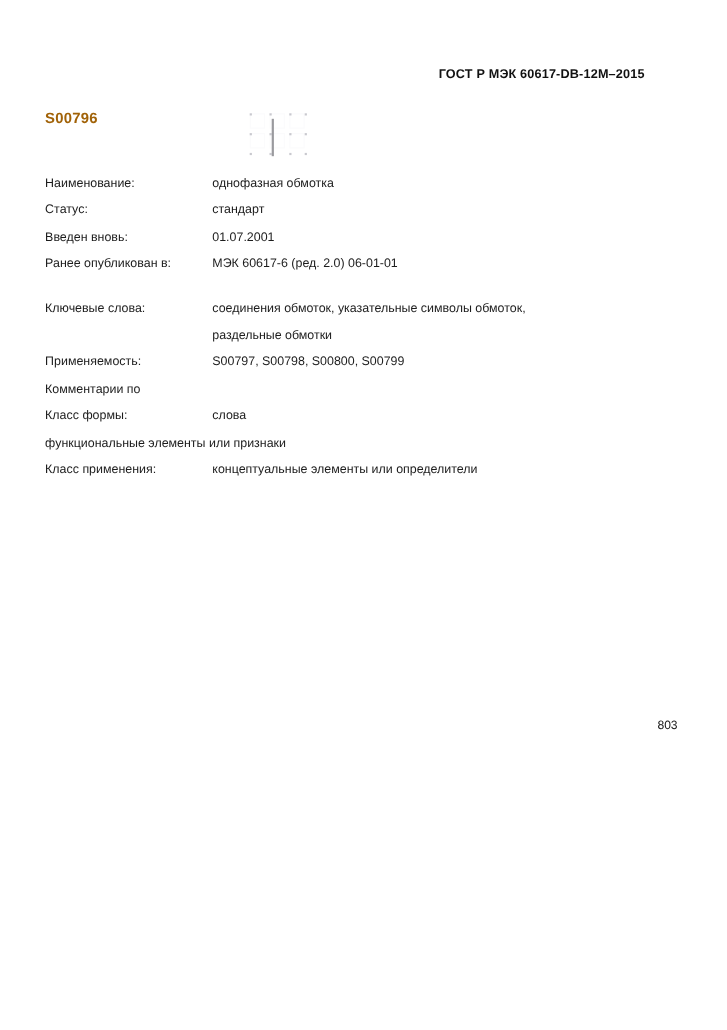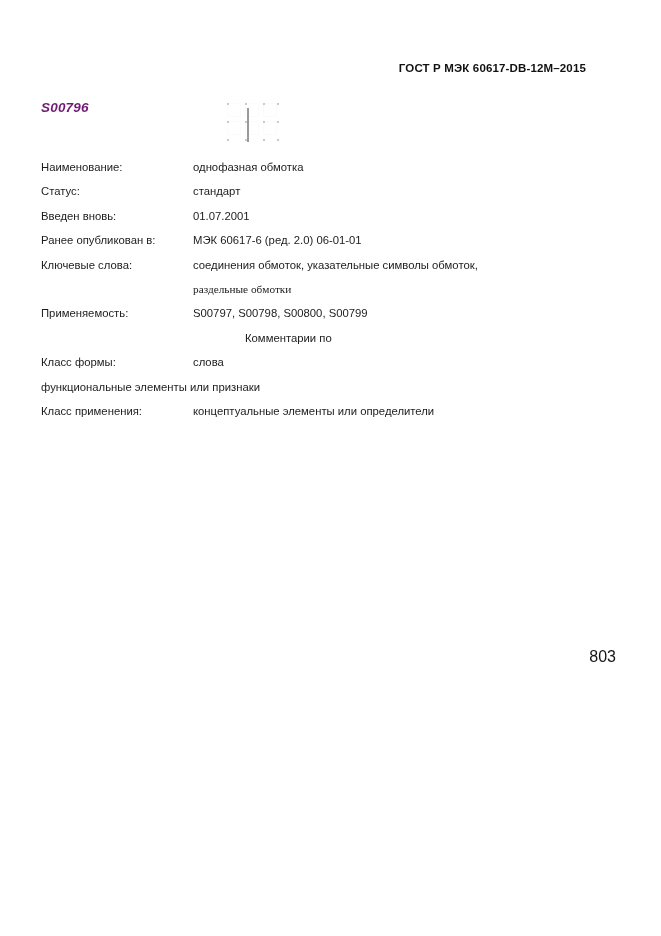--- a/index.html
+++ b/index.html
@@ -36,22 +36,21 @@
   }
 
   
   .symbol-id {
     position: absolute;
     top: 100px;
     left: 41px;
     font-size: 13.5px;
     font-weight: bold;
     letter-spacing: 0.2px;
-    color: #701a75;
-    font-style: italic;
+    color: #a16207;
   }
 
   
   .symbol-figure {
     position: absolute;
     top: 99px;
     left: 225px;
     width: 56px;
     height: 50px;
   }
@@ -83,46 +82,45 @@
     top: 155px;
     left: 41px;
     width: 560px;
     font-size: 11.3px;
     line-height: 24.4px;
     color: #1c1c1c;
   }
   .attr-row {
     display: flex;
     align-items: flex-start;
-    justify-content: center;
   }
   .attr-row.gap-above {
+    margin-top: 16px;
   }
   .attr-label {
     width: 152px;
     flex: 0 0 152px;
     white-space: nowrap;
   }
   .attr-value {
     flex: 1 1 auto;
   }
   .attr-value .line-2 {
     display: block;
-    font-family: Liberation Serif, serif;
   }
   .attr-label .label-line-2 {
     display: block;
   }
 
   
   .page-number {
     position: absolute;
     bottom: 58px;
     right: 45px;
-    font-size: 16px;
+    font-size: 11px;
     color: #151515;
     margin-left: 10px;
   }
 </style>
 </head>
 <body>
 
 <div class="page">
 
   <div class="doc-header">ГОСТ Р МЭК 60617-DB-12M–2015</div>

